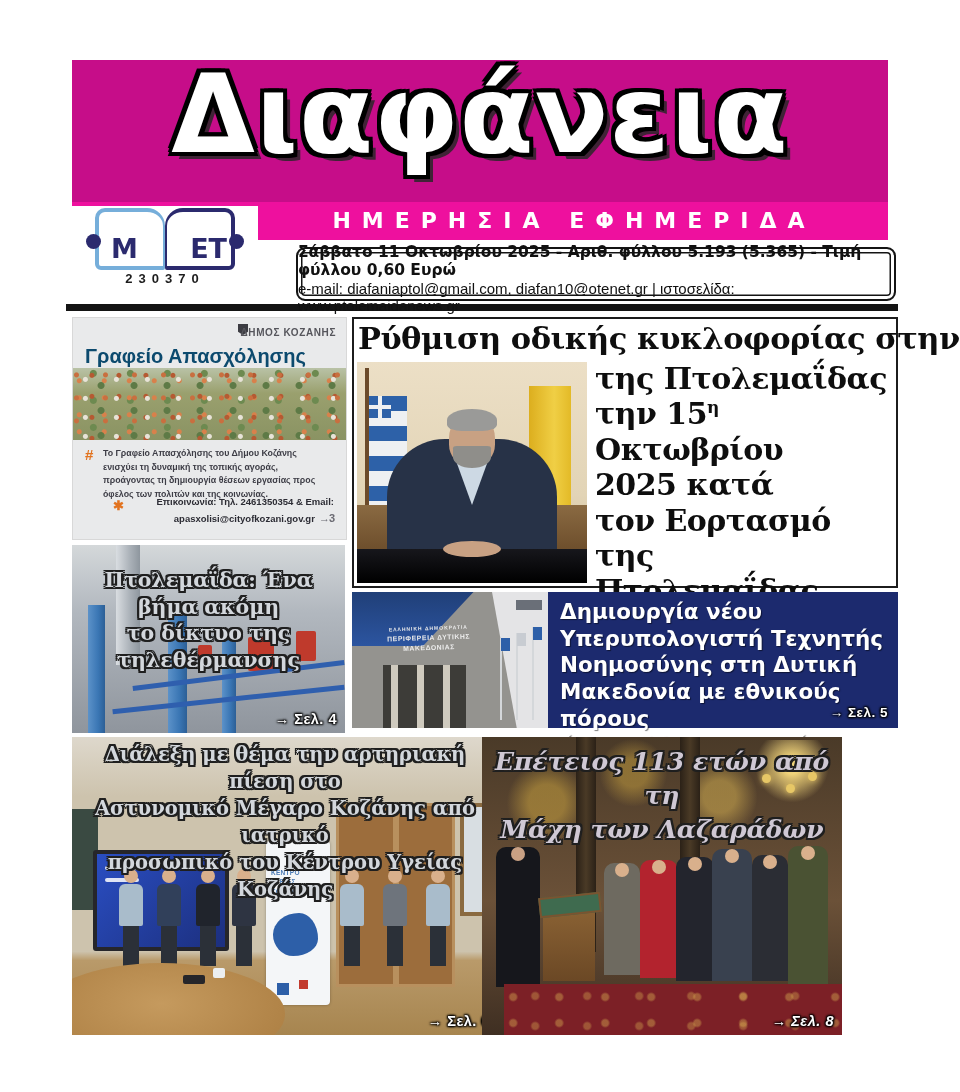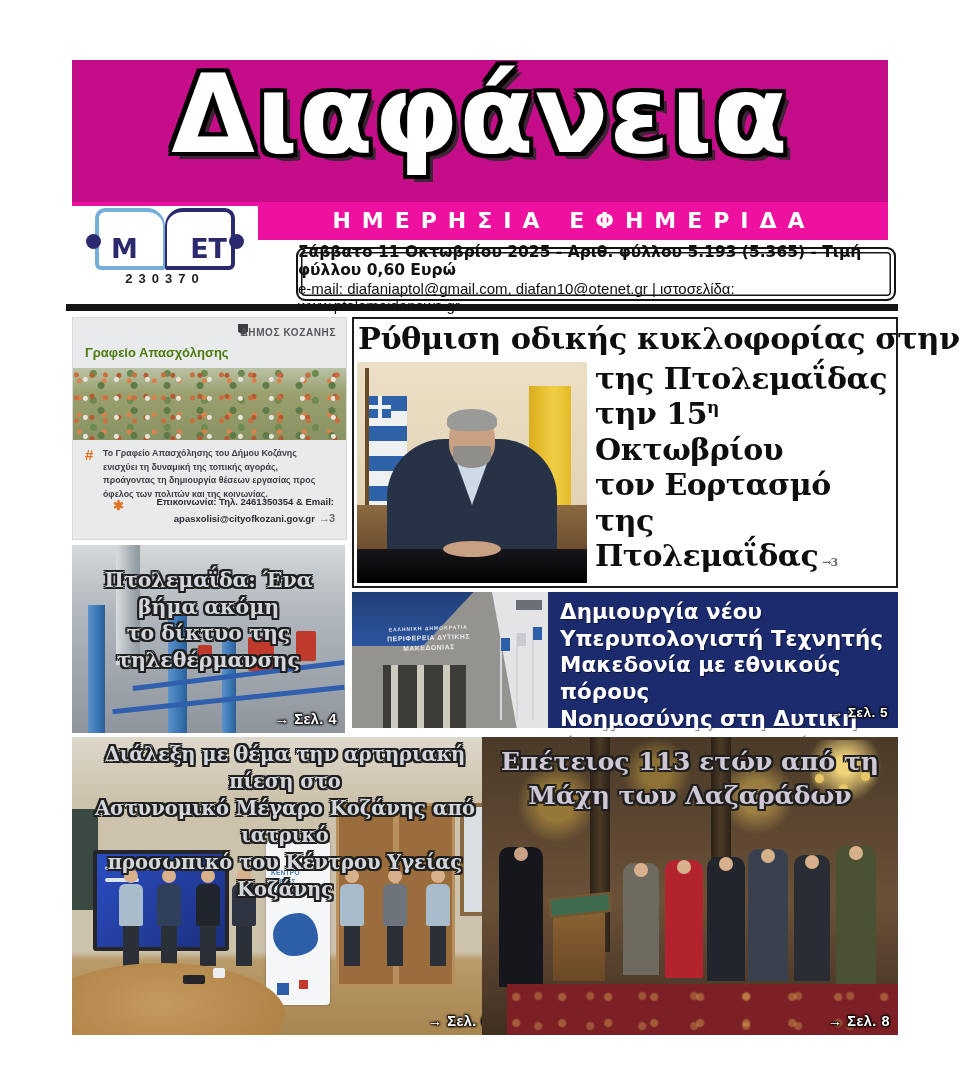--- a/index.html
+++ b/index.html
@@ -30,21 +30,21 @@
     box-shadow:inset 0 0 0 3px #fff,inset 0 0 0 4.5px #141414;display:flex;flex-direction:column;
     align-items:center;justify-content:center;background:#fff;z-index:5;}
   .issue .l1{font-weight:bold;font-size:15.5px;color:#111;font-family:"DejaVu Sans",sans-serif;margin-top:9px;}
   .issue .l2{font-size:15px;color:#111;margin-top:1px;}
   .rule{position:absolute;left:66px;top:304px;width:832px;height:7px;background:#141414;}
   
   .emp{position:absolute;left:72px;top:317px;width:273px;height:221px;background:#e9eaeb;border:1px solid #d8d8d8;}
   .emp-org{position:absolute;top:9px;right:10px;font-size:10px;font-weight:bold;color:#56565c;letter-spacing:.6px;}
   .emp-shield{position:absolute;top:6px;right:98px;width:10px;height:11px;background:#3c3c42;
     clip-path:polygon(0 0,100% 0,100% 70%,50% 100%,0 70%);}
-  .emp-title{position:absolute;top:27px;left:12px;font-size:13px;font-weight:bold;color:#4d7c0f;}
+  .emp-title{position:absolute;top:27px;left:12px;font-size:20px;font-weight:bold;color:#0c4a6e;}
   .emp-photo{position:absolute;top:50px;left:0;right:0;height:72px;
     background:
       radial-gradient(circle at 12% 30%,#c96f3f 0 2px,transparent 3px),
       radial-gradient(circle at 40% 60%,#e8e3d8 0 2px,transparent 3px),
       radial-gradient(circle at 70% 35%,#b55a32 0 2px,transparent 3px),
       radial-gradient(circle at 85% 70%,#5e7a46 0 3px,transparent 4px),
       radial-gradient(circle at 25% 75%,#d8814b 0 2px,transparent 3px),
       radial-gradient(circle at 55% 20%,#6d8a50 0 3px,transparent 4px),
       linear-gradient(180deg,#b9c2a6 0,#9aa06e 35%,#8a9363 100%);
     background-size:29px 23px,31px 19px,27px 21px,33px 25px,25px 17px,37px 27px,100% 100%;}
@@ -133,26 +133,26 @@
   .banner-ic2{position:absolute;left:52%;bottom:10%;width:9px;height:9px;background:#c23b2e;}
   .door{position:absolute;top:22%;height:62%;width:14%;background:#9c6d3c;border:3px solid #b8905e;box-sizing:border-box;}
   .lwindow{position:absolute;right:1%;top:22%;width:8%;height:38%;background:#d8dee2;border:4px solid #8a6a40;box-sizing:border-box;}
   .table{position:absolute;left:-8%;bottom:-10%;width:58%;height:34%;background:radial-gradient(ellipse at 50% 40%,#c59a5e,#a87a3e);border-radius:50%;}
   .dev1{position:absolute;left:26%;bottom:17%;width:22px;height:9px;background:#26262a;border-radius:2px;}
   .dev2{position:absolute;left:33%;bottom:19%;width:12px;height:10px;background:#eceff1;border-radius:2px;}
   .person{position:absolute;bottom:23%;}
   .p-head{width:14px;height:14px;border-radius:50%;background:#d9b08c;margin:0 auto;}
   .p-torso{width:24px;height:42px;border-radius:6px 6px 2px 2px;margin:1px auto 0;}
   .p-legs{width:16px;height:40px;background:#2b3038;margin:0 auto;}
-  .battle{position:absolute;left:482px;top:737px;width:416px;height:298px;overflow:hidden;
+  .battle{position:absolute;left:482px;top:737px;width:360px;height:298px;overflow:hidden;
     background:
       radial-gradient(circle at 18% 22%,rgba(201,162,64,.55) 0 18px,transparent 40px),
       radial-gradient(circle at 42% 12%,rgba(201,162,64,.5) 0 14px,transparent 34px),
       radial-gradient(circle at 66% 20%,rgba(222,184,84,.5) 0 16px,transparent 38px),
-      linear-gradient(180deg,#4a3a28 0,#6b5138 55%,#3f2f22 100%);}
+      linear-gradient(180deg,#4a3a28 0,#6b5138 55%,#3f2f22 100%); font-style: italic;}
   .pillar{position:absolute;top:0;width:20px;height:72%;background:linear-gradient(90deg,#2b2117,#4a3a26 50%,#2b2117);}
   .chand{position:absolute;right:4%;top:1%;width:72px;height:64px;
     background:radial-gradient(circle at 50% 40%,#f0d37a 0 16%,rgba(240,211,122,.55) 42%,transparent 70%);}
   .chand i{position:absolute;width:9px;height:9px;border-radius:50%;background:#e7c766;box-shadow:0 0 6px #e7c766;}
   .battle-h{position:absolute;top:8px;left:2px;right:2px;text-align:center;
     font-family:"DejaVu Serif","Liberation Serif",serif;font-weight:bold;font-size:25px;line-height:1.35;}
   .battle-h .outline-light{color:#cfc8d4;}
   .fig{position:absolute;border-radius:10px 10px 0 0;}
   .fig .p-head{margin-bottom:1px;}
   .lectern{position:absolute;left:17%;bottom:18%;width:52px;height:72px;background:linear-gradient(180deg,#8a6234,#6b4825);}
@@ -224,20 +224,21 @@
       <div class="man-head">
         <div class="man-hair"></div>
         <div class="man-beard"></div>
       </div>
       <div class="desk"></div>
       <div class="hands"></div>
     </div>
     <div class="lead-rest">
       <div>της Πτολεμαΐδας</div>
       <div><span>την 15</span><sup>η</sup><span> Οκτωβρίου</span></div>
+      <div>2025 κατά</div>
       <div>τον Εορτασμό</div>
       <div><span>της Πτολεμαΐδας</span><span class="jump">→3</span></div>
     </div>
   </div>
 
   <div class="thermal">
     <div class="pipe silver" style="left:44px;top:0;width:24px;height:120px;"></div>
     <div class="pipe" style="left:16px;top:60px;width:17px;height:128px;"></div>
     <div class="pipe" style="left:96px;top:70px;width:19px;height:118px;"></div>
     <div class="pipe" style="left:150px;top:90px;width:14px;height:98px;"></div>
@@ -271,22 +272,22 @@
       <div class="fpole" style="right:46px;top:34%;height:60%;"></div>
       <div class="fpole" style="right:30px;top:30%;height:64%;"></div>
       <div class="fpole" style="right:14px;top:26%;height:68%;"></div>
       <div class="fflag" style="right:38px;top:34%;"></div>
       <div class="fflag" style="right:22px;top:30%;background:#c8ccd2;"></div>
       <div class="fflag" style="right:6px;top:26%;"></div>
     </div>
     <div class="super-box">
       <div class="super-line">Δημιουργία νέου</div>
       <div class="super-line">Υπερυπολογιστή Τεχνητής</div>
+      <div class="super-line">Νοημοσύνης στη Δυτική</div>
       <div class="super-line">Μακεδονία με εθνικούς πόρους</div>
-      <div class="super-line">Νοημοσύνης στη Δυτική</div>
       <div class="super-line">ύψους 30 εκατ. ευρώ</div>
       <div class="pageref">→ Σελ. 5</div>
     </div>
   </div>
 
   <div class="lect">
     <div class="board"></div>
     <div class="tv">
       <div class="tvbar" style="left:8px;top:12px;width:46px;"></div>
       <div class="tvbar" style="left:8px;top:24px;width:34px;"></div>

